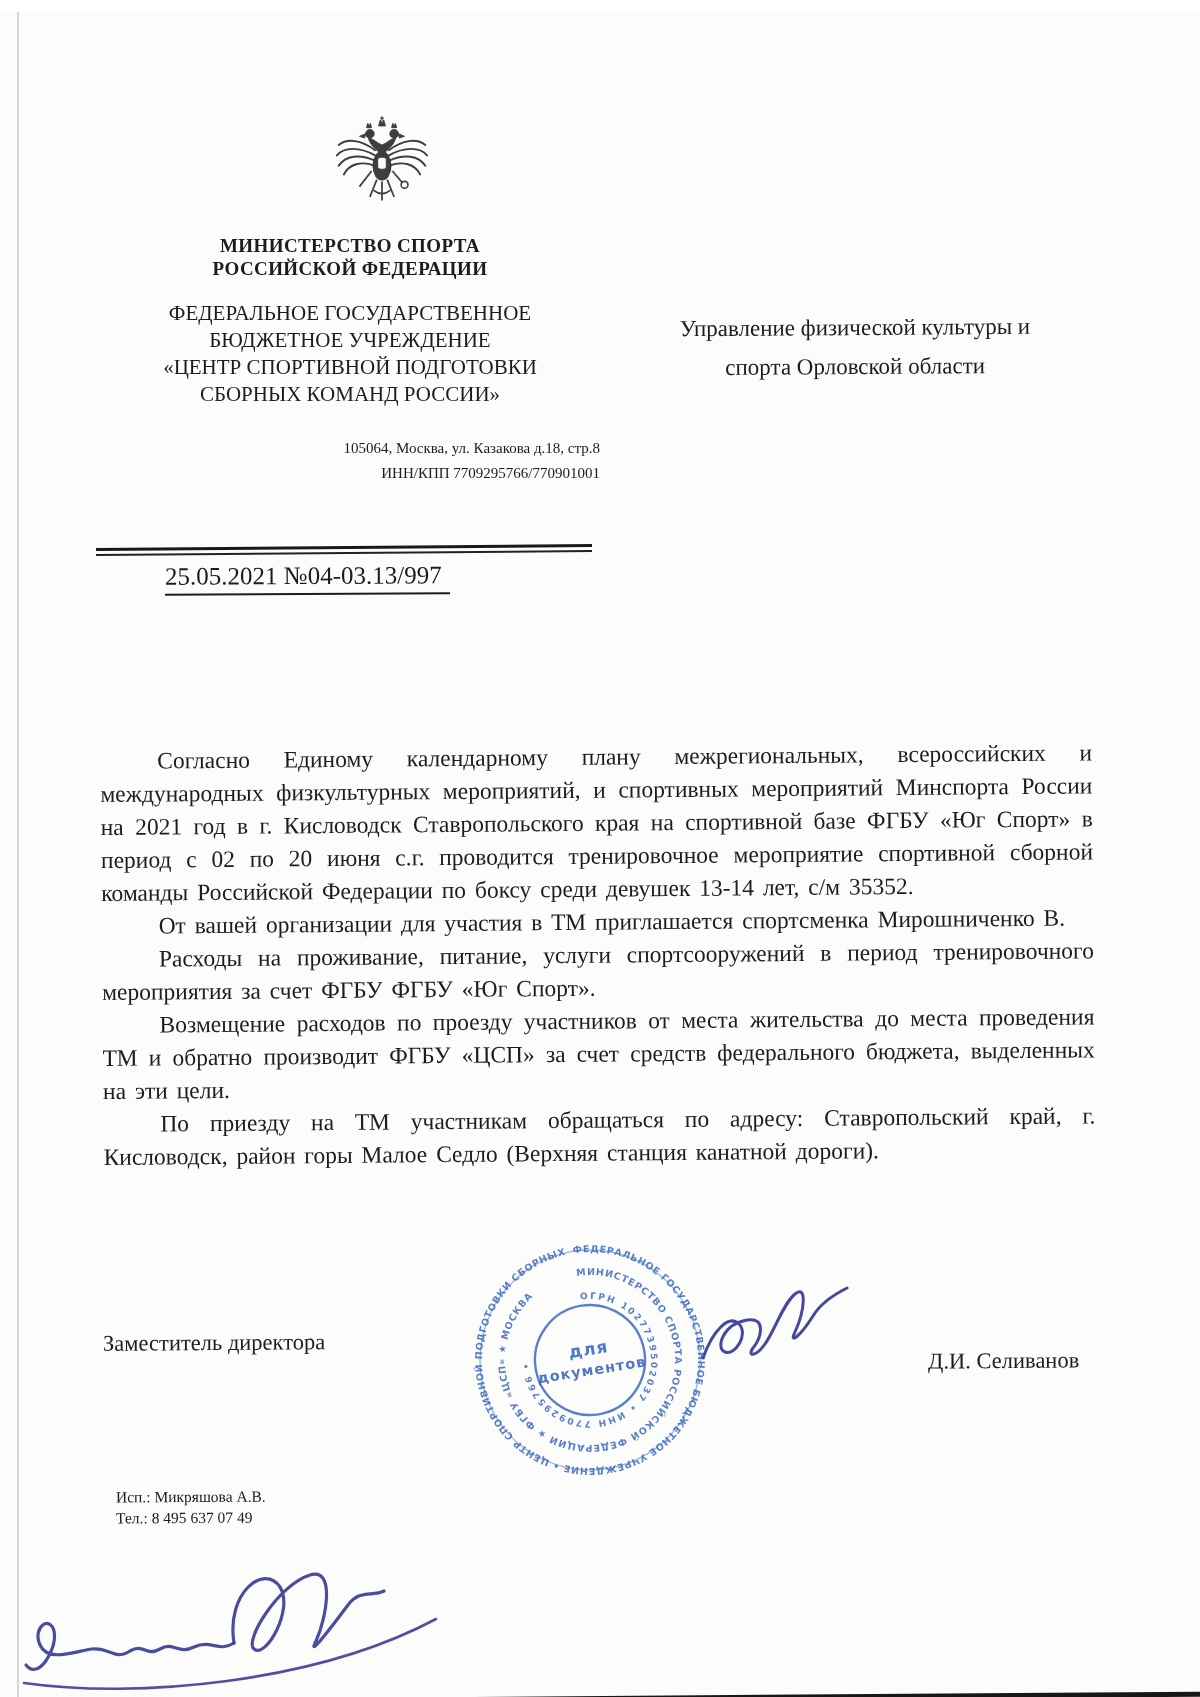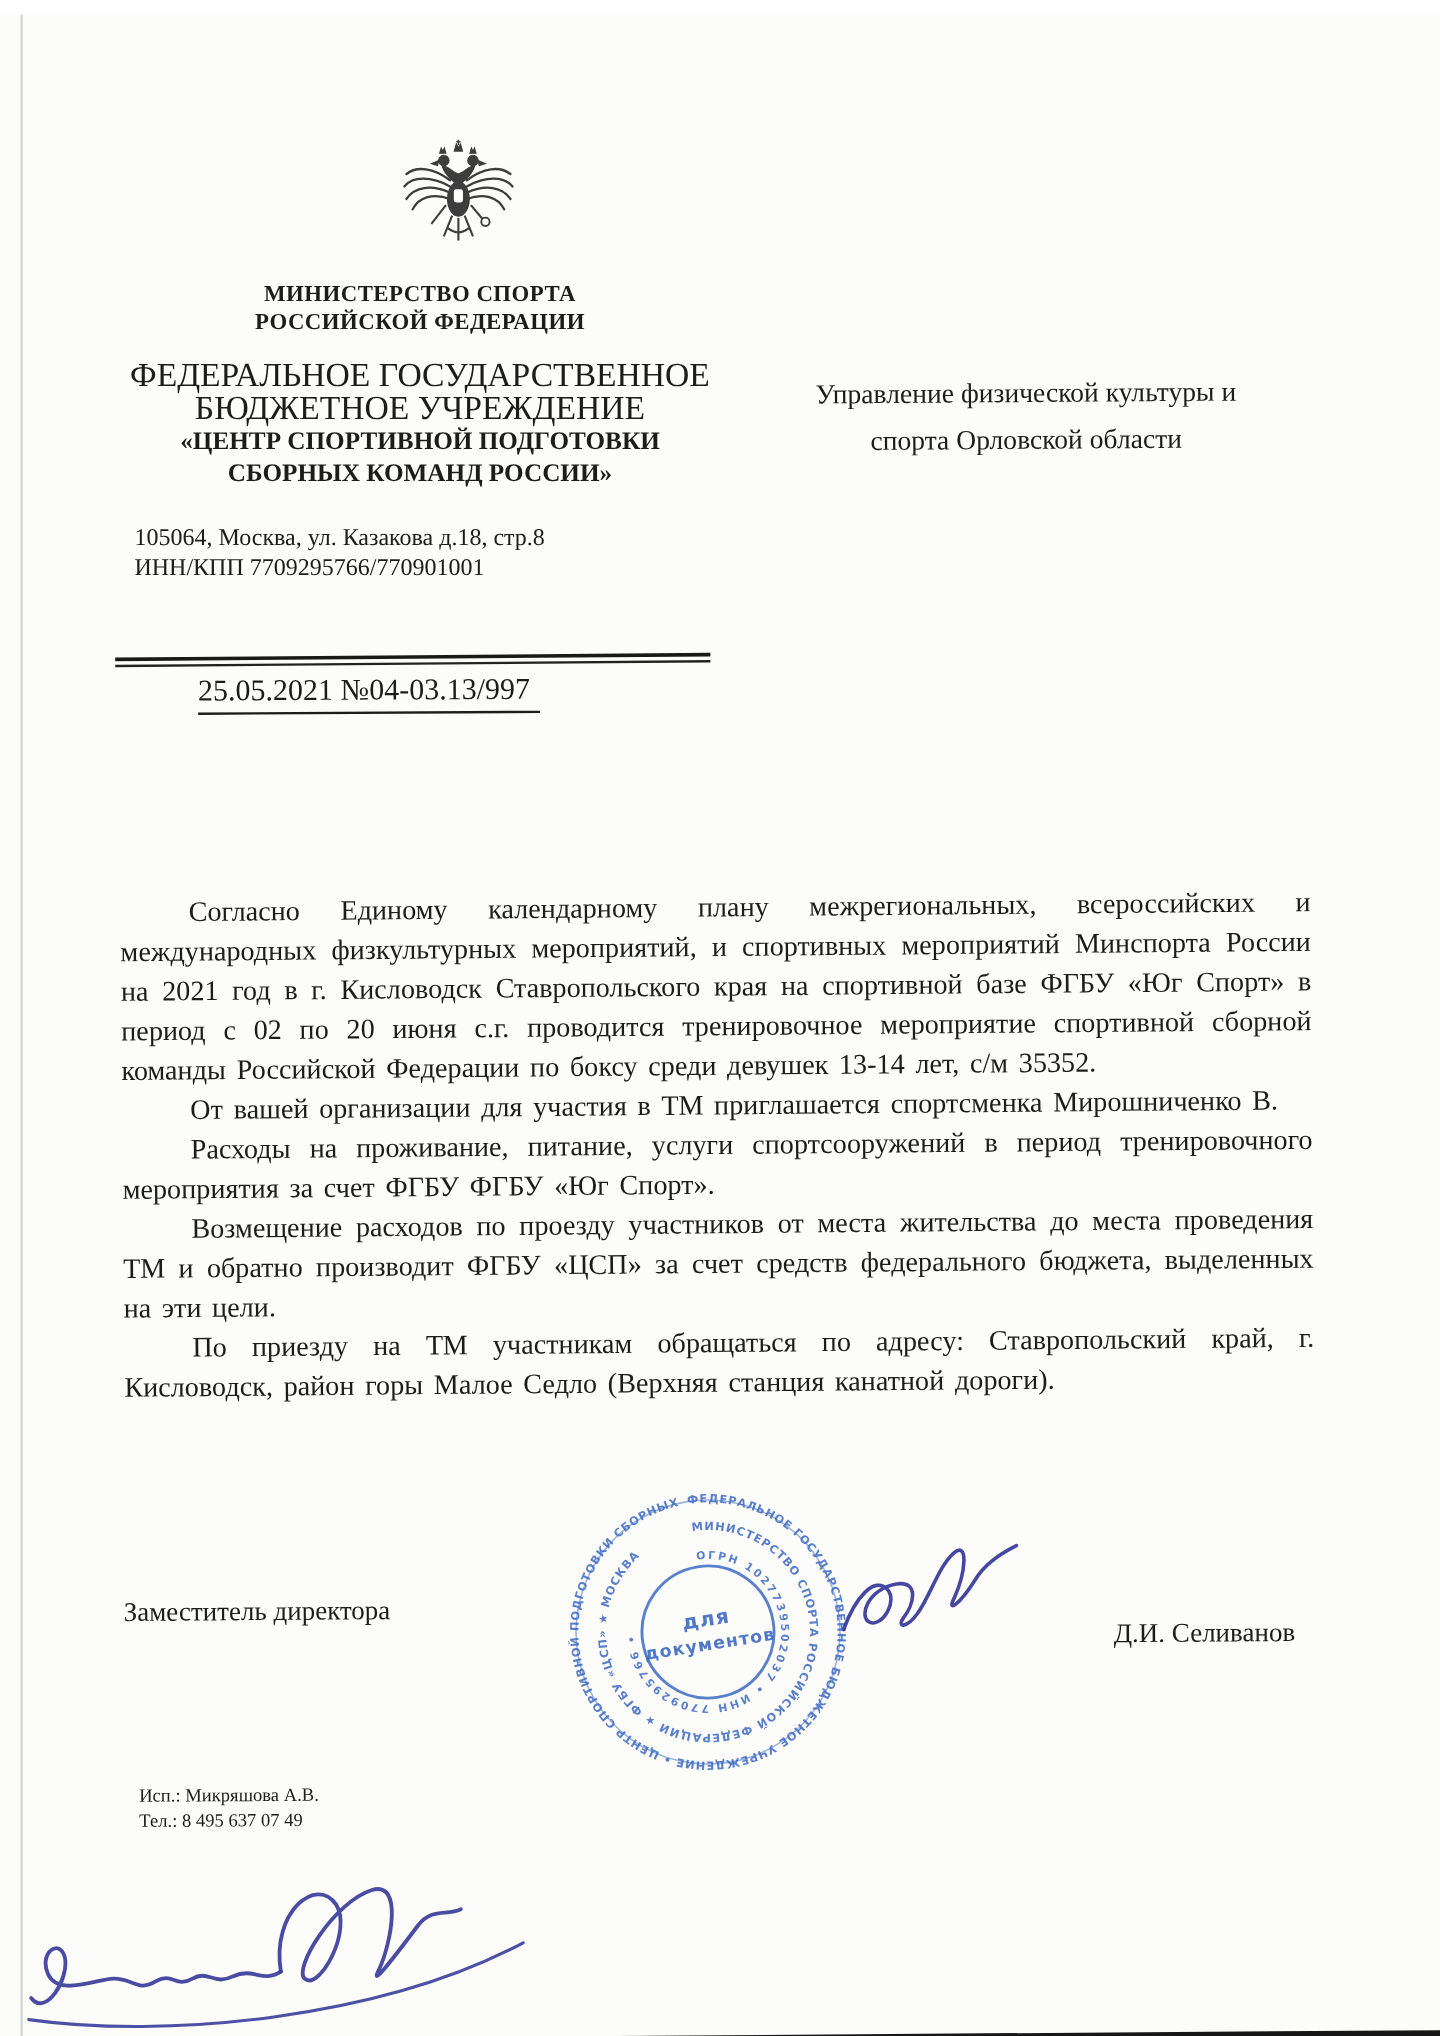--- a/index.html
+++ b/index.html
@@ -7,25 +7,25 @@
     position:relative;width:1200px;height:1697px;margin:12px auto;
     background:#fcfcfa;overflow:hidden;
     font-family:"Liberation Serif","DejaVu Serif",serif;
     color:#1c1c1c;
   }
   .edge-line{position:absolute;left:17px;top:0;width:2px;height:1692px;background:#c6ccc7;opacity:.75;}
   .emblem{position:absolute;left:330px;top:94px;width:104px;height:130px;}
   .ministry{position:absolute;left:150px;top:222px;width:400px;text-align:center;
     font-weight:bold;font-size:19px;line-height:23px;letter-spacing:.4px;}
   .orgtype{position:absolute;left:105px;top:288px;width:490px;text-align:center;
-    font-size:28px;line-height:27px;}
+    font-size:21px;line-height:27px;}
   .orgname{position:absolute;left:105px;top:342px;width:490px;text-align:center;
-    font-size:21px;line-height:27px;font-weight:bold;}
-  .contact{position:absolute;left:112px;top:424px;width:500px;text-align:left;
-    font-size:20px;line-height:25px;}
+    font-size:21px;line-height:27px;font-weight:normal;}
+  .contact{position:absolute;left:100px;top:424px;width:500px;text-align:right;
+    font-size:15px;line-height:25px;}
   .u{text-decoration:underline;}
   .recipient{position:absolute;left:620px;top:296px;width:470px;text-align:center;
     font-size:23px;line-height:39px;transform:rotate(-.4deg);}
   .rule{position:absolute;left:96px;top:534px;width:496px;transform:rotate(-.45deg);}
   .rule-a{height:3px;background:#191919;margin-bottom:3px;}
   .rule-b{height:2px;background:#222;}
   .refline{position:absolute;left:165px;top:550px;font-size:25px;
     border-bottom:2px solid #1d1d1d;padding:0 8px 3px 0;transform:rotate(-.3deg);}
   .bodytext{position:absolute;left:100px;top:733px;width:992px;
     font-size:23.5px;line-height:33px;text-align:justify;word-spacing:3px;

